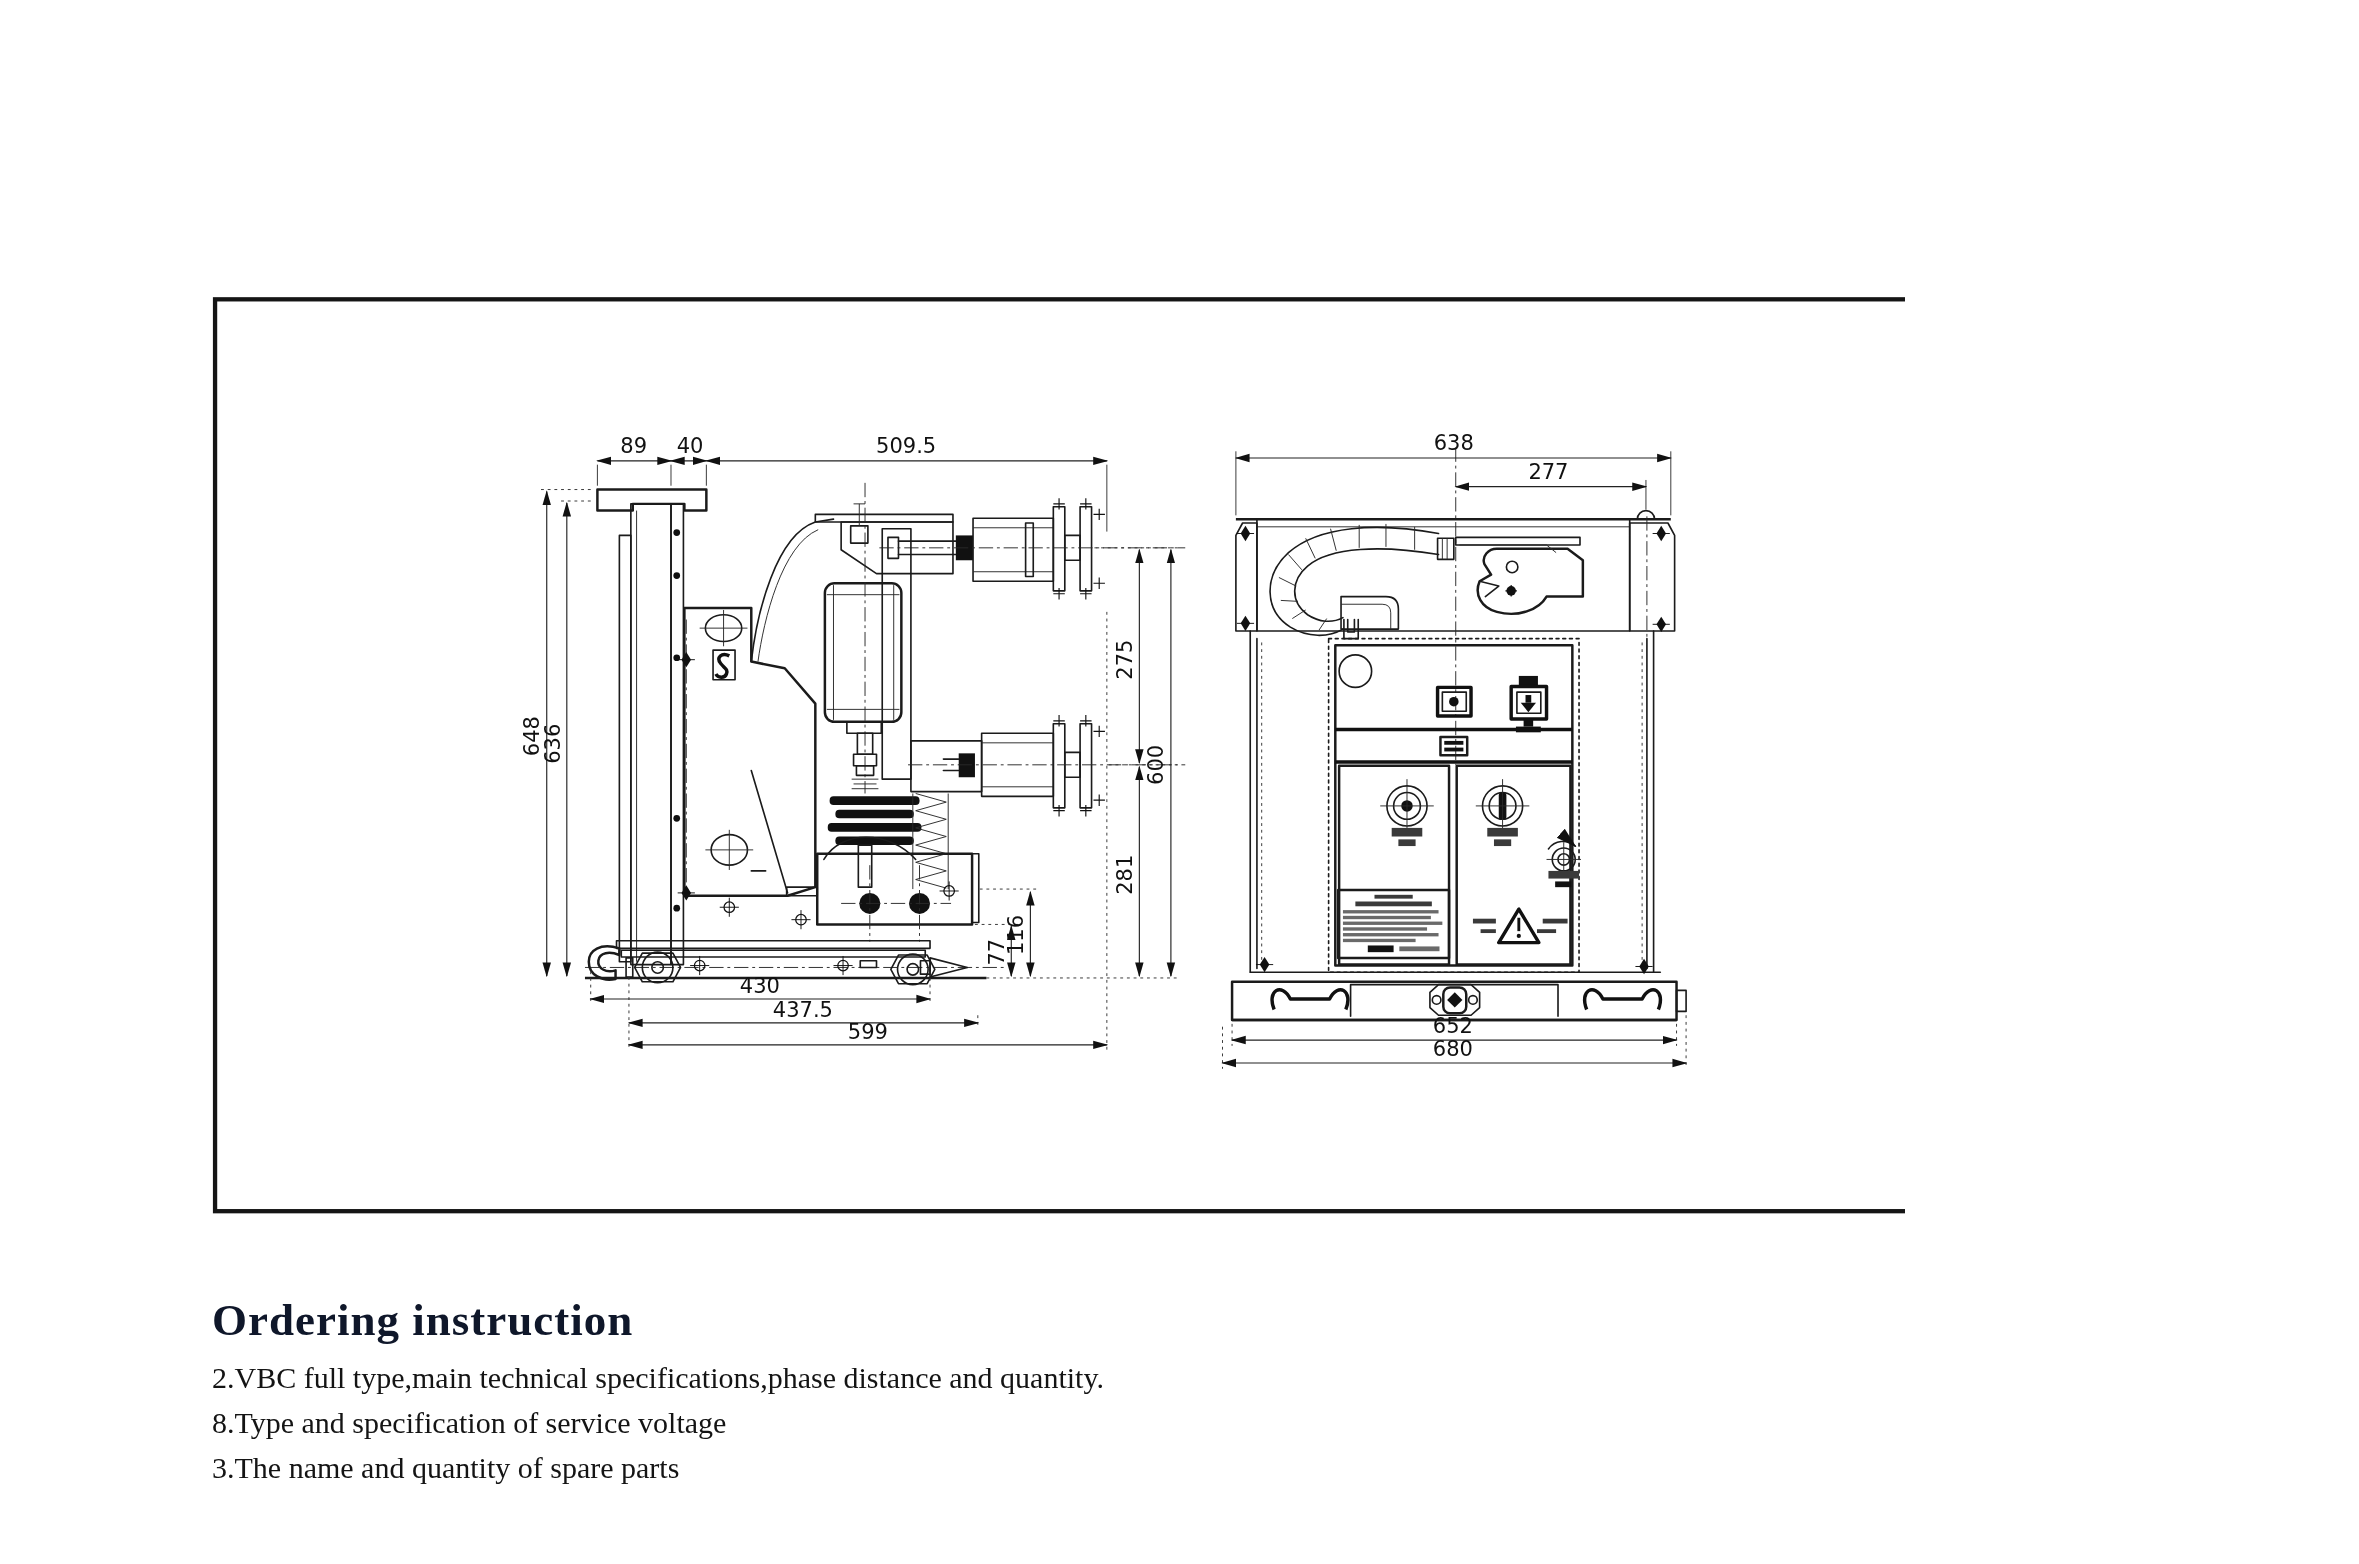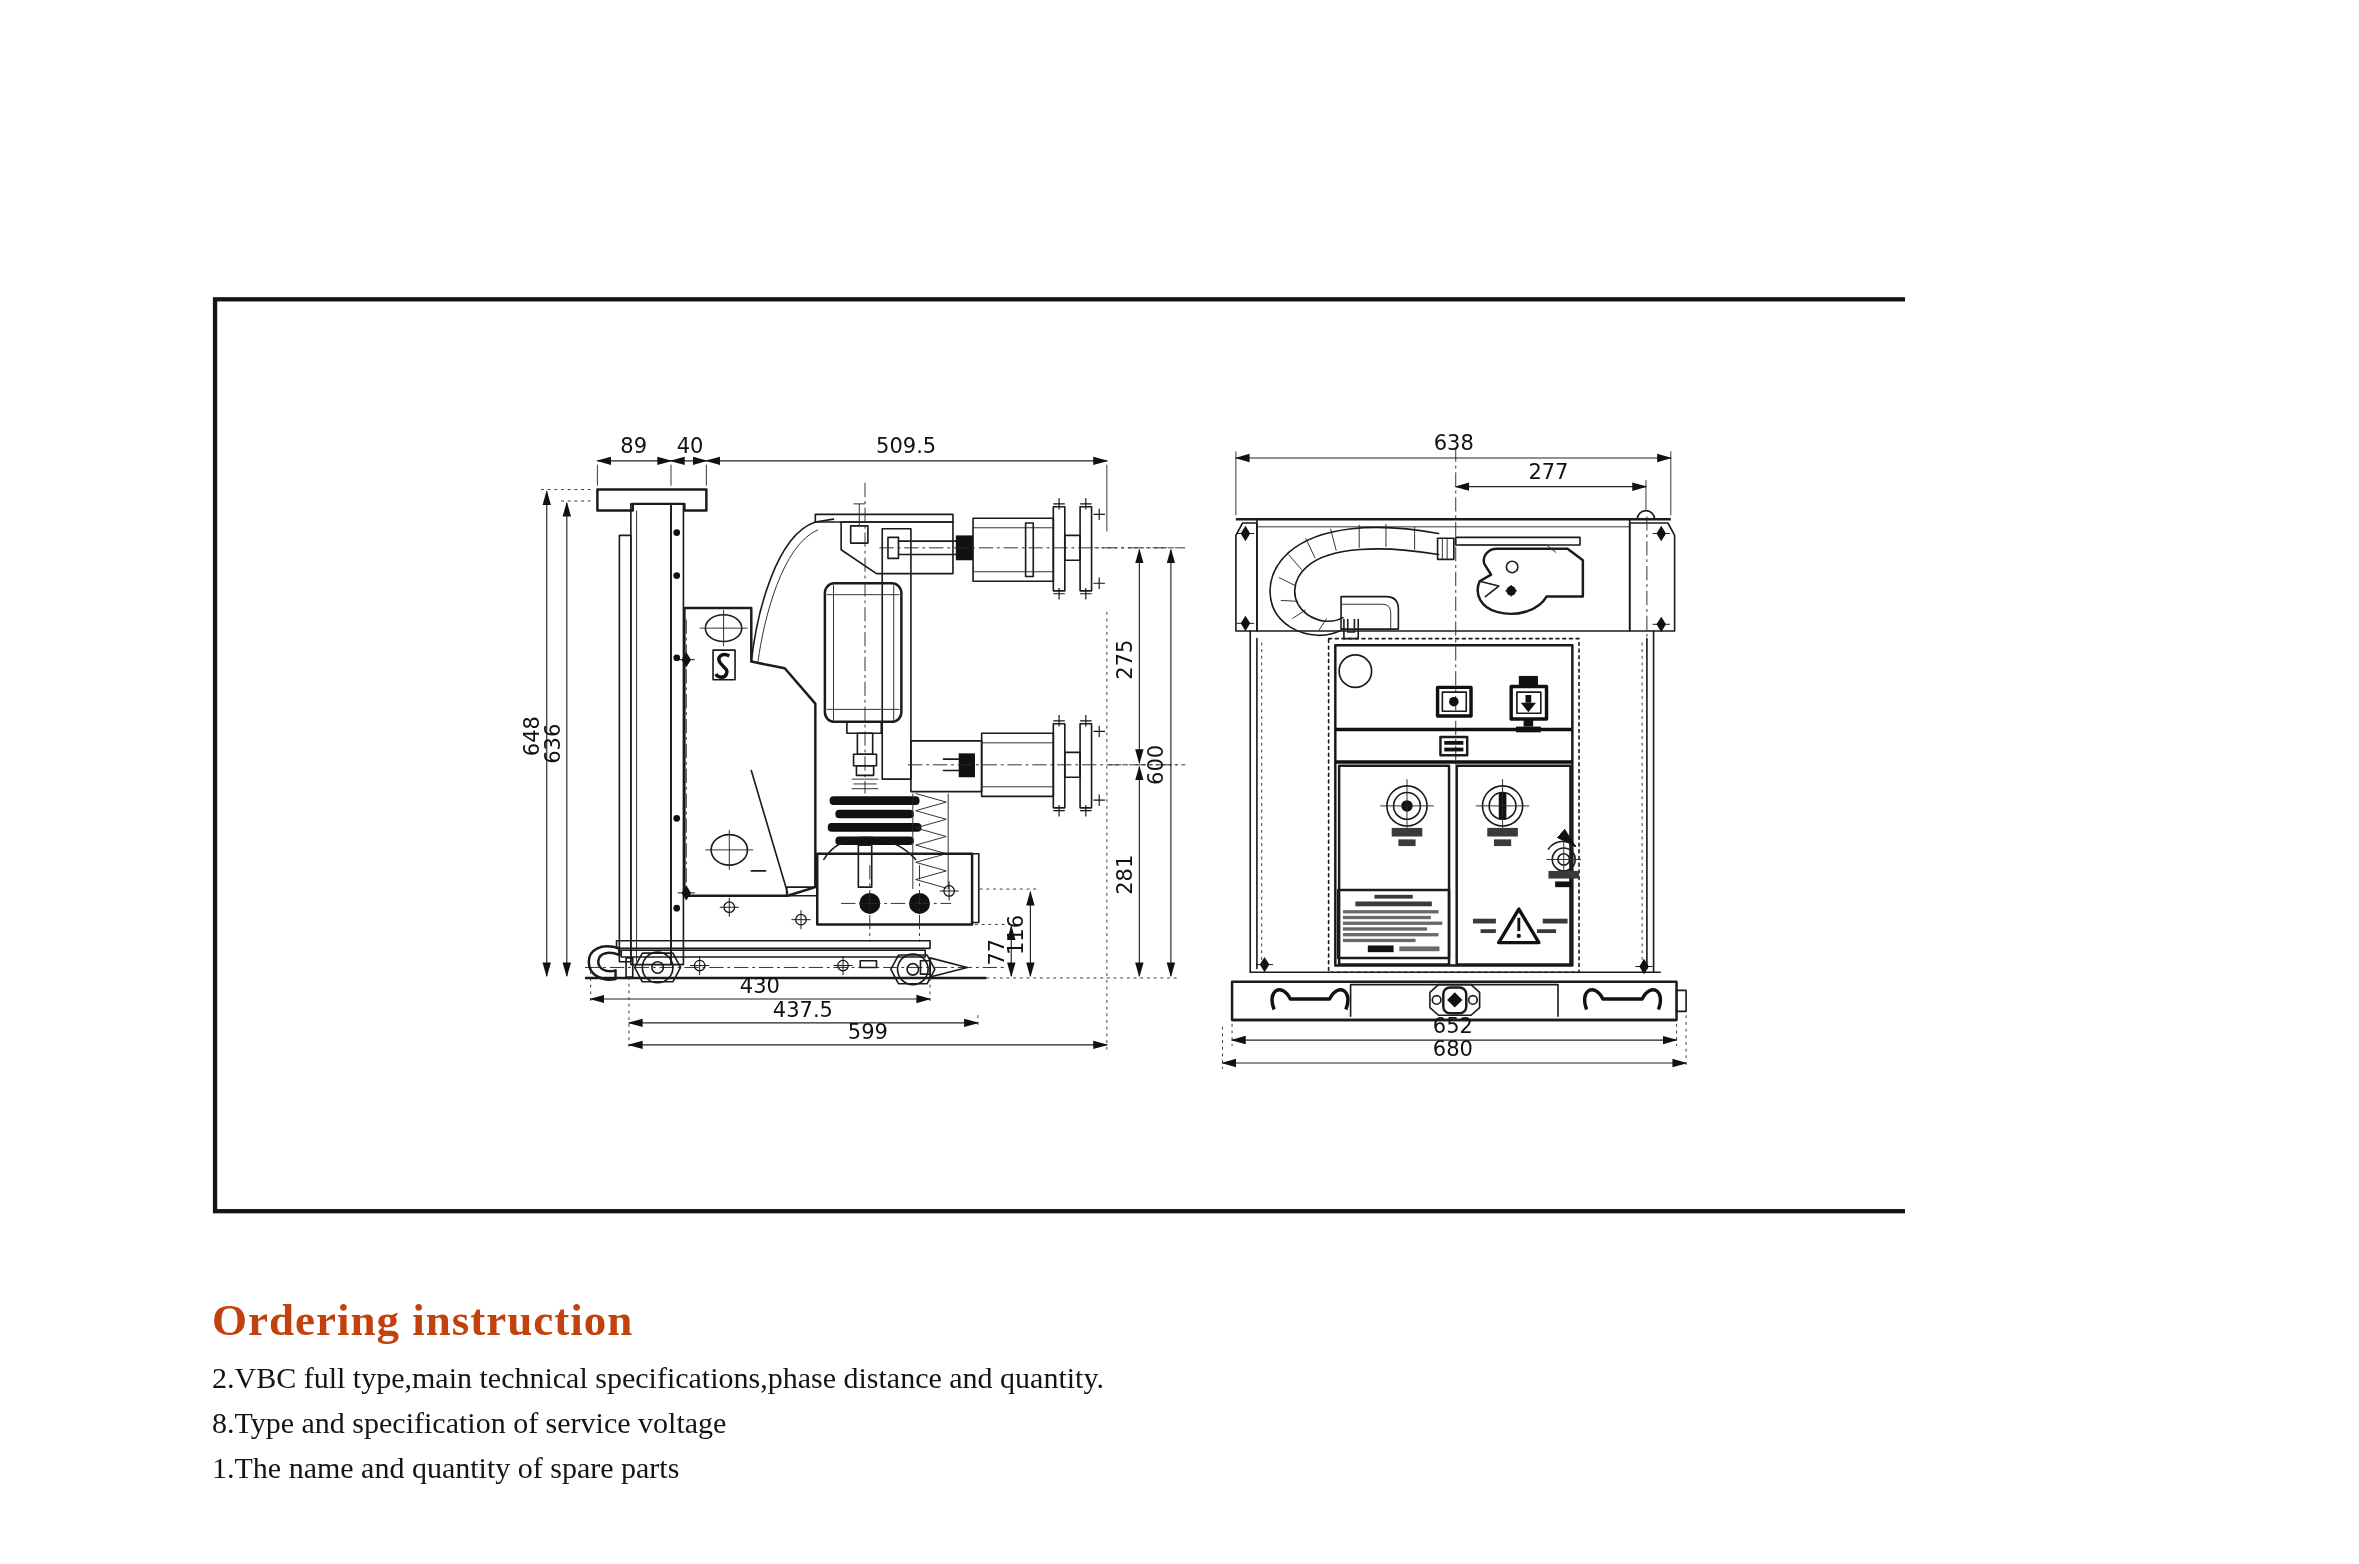--- a/index.html
+++ b/index.html
@@ -15,21 +15,21 @@
   .dot{stroke-dasharray:3 4;}
   .dd {stroke-dasharray:15 4 3 4;}
   .dim{stroke:#222;fill:none;stroke-width:1.2;}
   .blk{fill:#111;stroke:none;}
   .gry{fill:#3a3a3a;stroke:none;}
   .lgry{fill:#6a6a6a;stroke:none;}
   .txt{font-family:"DejaVu Sans",sans-serif;font-size:22px;fill:#111;}
   .mid{text-anchor:middle;}
   
   .heading{position:absolute;left:212px;top:1264px;font-size:45px;font-weight:bold;
-           color:#c2410c;letter-spacing:1px;font-family:"Liberation Serif",serif;}
+           color:#0f172a;letter-spacing:1px;font-family:"Liberation Serif",serif;}
   .olist{position:absolute;left:212px;top:1355px;list-style:none;margin:0;padding:0;}
   .olist li{font-size:30px;color:#141414;line-height:45px;white-space:nowrap;
             font-family:"Liberation Serif",serif;}
 </style>
 </head>
 <body>
 
 <div id="page">
 
 <svg width="2359" height="1565" viewBox="0 0 2468 1637">
@@ -344,17 +344,17 @@
       <text class="txt mid" x="1520" y="1081">652</text>
       <text class="txt mid" x="1520" y="1105">680</text>
     </g>
   </g>
 </svg>
 
   <h1 class="heading">Ordering instruction</h1>
   <ul class="olist">
     <li>2.VBC full type,main technical specifications,phase distance and quantity.</li>
     <li>8.Type and specification of service voltage</li>
-    <li>1.The name and quantity of spare parts</li>
+    <li>3.The name and quantity of spare parts</li>
   </ul>
 
 </div>
 
 
 </body></html>

